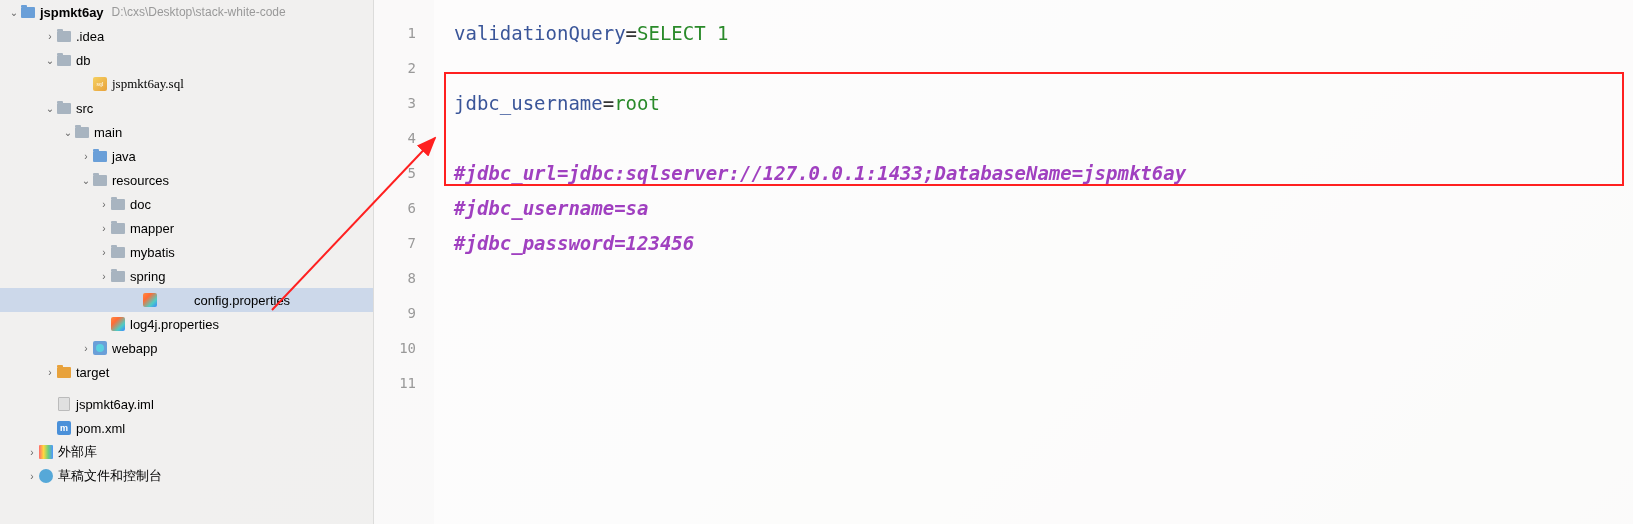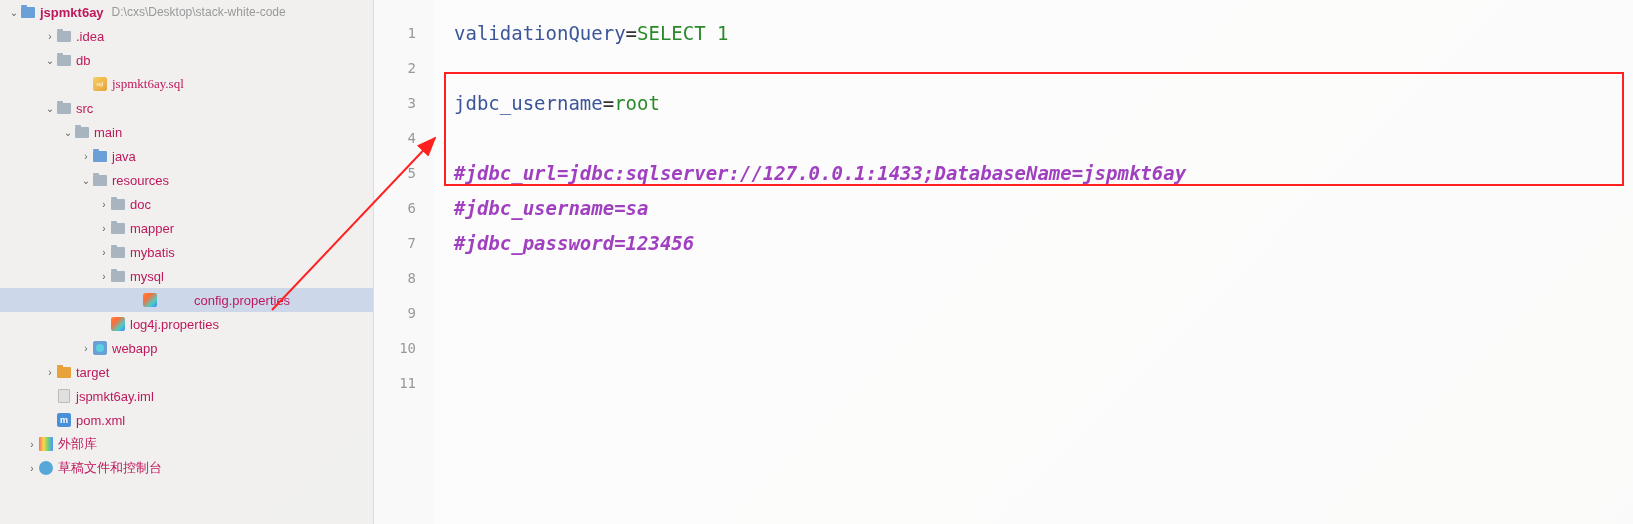--- a/index.html
+++ b/index.html
@@ -55,21 +55,21 @@
     .tree-icon {
       width: 16px;
       height: 16px;
       display: inline-flex;
       align-items: center;
       justify-content: center;
       margin-right: 4px;
       flex-shrink: 0;
     }
     .tree-label {
-      color: #be185d;
+      color: #000000;
       white-space: nowrap;
     }
     .tree-label.bold {
       font-weight: bold;
     }
     .tree-path {
       color: #999;
       margin-left: 8px;
       font-size: 12px;
       text-align: center;
@@ -316,21 +316,21 @@
         <span class="tree-icon">
           <span class="folder-icon"></span>
         </span>
         <span class="tree-label">mybatis</span>
       </div>
       <div class="tree-node" style="padding-left: 98px;">
         <span class="tree-chevron">›</span>
         <span class="tree-icon">
           <span class="folder-icon"></span>
         </span>
-        <span class="tree-label">mysql</span>
+        <span class="tree-label">spring</span>
       </div>
       <div class="tree-node selected" style="padding-left: 98px; gap: 32px;">
         <span class="tree-chevron"></span>
         <span class="tree-icon">
           <span class="prop-icon"></span>
         </span>
         <span class="tree-label">config.properties</span>
       </div>
       <div class="tree-node" style="padding-left: 98px;">
         <span class="tree-chevron"></span>
@@ -346,21 +346,21 @@
         </span>
         <span class="tree-label">webapp</span>
       </div>
       <div class="tree-node" style="padding-left: 44px;">
         <span class="tree-chevron">›</span>
         <span class="tree-icon">
           <span class="folder-icon orange"></span>
         </span>
         <span class="tree-label">target</span>
       </div>
-      <div class="tree-node" style="padding-left: 44px;">
+      <div class="tree-node" style="padding-left: 44px; margin-top: 8px;">
         <span class="tree-chevron"></span>
         <span class="tree-icon">
           <span class="file-icon"></span>
         </span>
         <span class="tree-label">jspmkt6ay.iml</span>
       </div>
       <div class="tree-node" style="padding-left: 44px;">
         <span class="tree-chevron"></span>
         <span class="tree-icon">
           <span class="m-icon">m</span>

